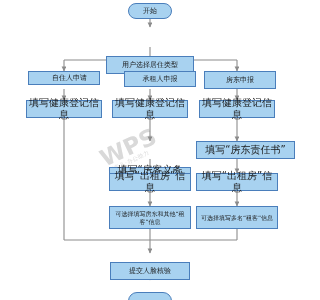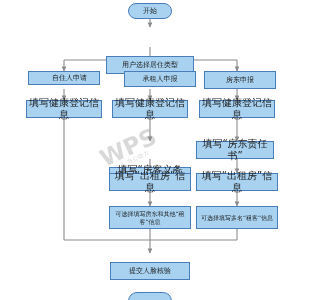--- a/index.html
+++ b/index.html
@@ -132,21 +132,21 @@
   <div class="node t65" style="left:112px;top:100px;width:76px;height:18px;">
     <span>填写健康登记信息</span>
   </div>
   <div class="node t65" style="left:199px;top:100px;width:76px;height:18px;">
     <span>填写健康登记信息</span>
   </div>
 
   <div class="node t65" style="left:109px;top:141px;width:82px;height:18px;margin-top:26px;">
     <span>填写“房客义务书”</span>
   </div>
-  <div class="node t65" style="left:196px;top:141px;width:78px;height:18px;">
+  <div class="node t65" style="left:196px;top:141px;width:99px;height:18px;">
     <span>填写“房东责任书”</span>
   </div>
 
   <div class="node t65" style="left:109px;top:173px;width:82px;height:18px;">
     <span>填写“出租房”信息</span>
   </div>
   <div class="node t65" style="left:196px;top:173px;width:82px;height:18px;">
     <span>填写“出租房”信息</span>
   </div>
 

